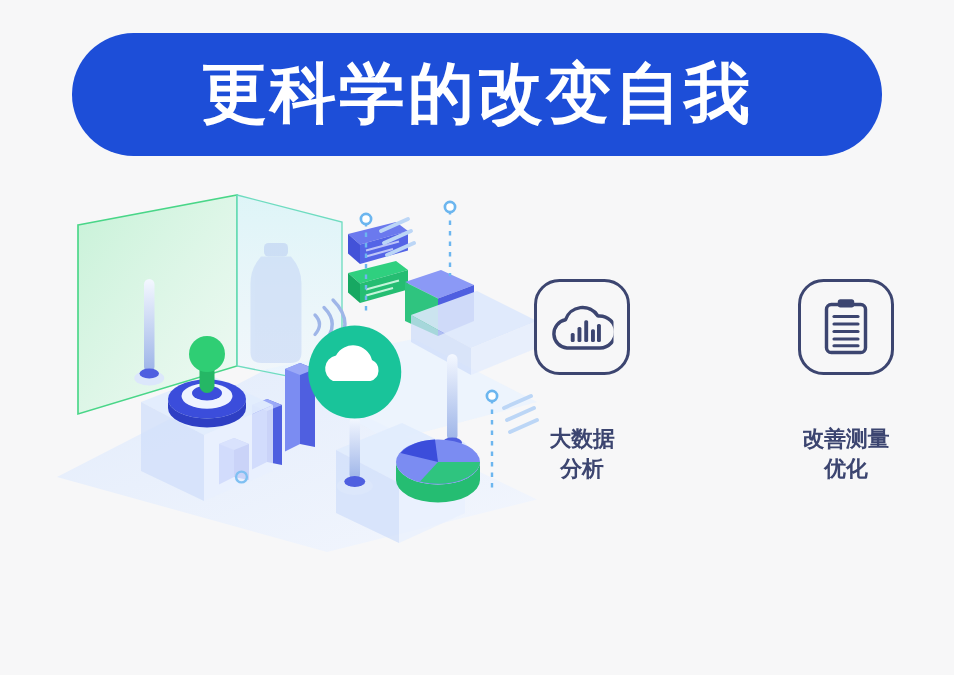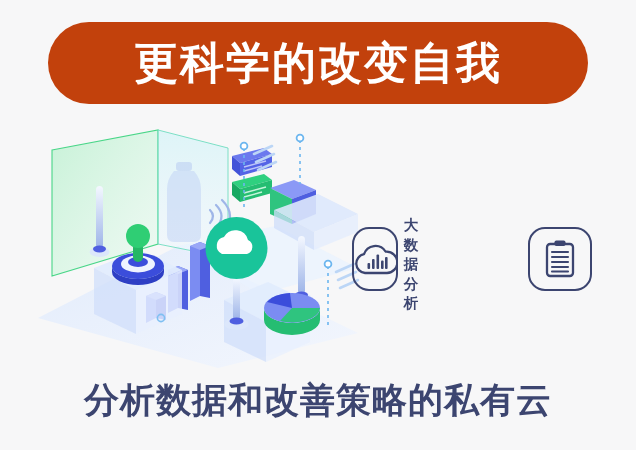--- a/index.html
+++ b/index.html
@@ -9,21 +9,21 @@
     font-family:"Liberation Sans", sans-serif;
     overflow:hidden;
     position:relative;
   }
   #stage { position:absolute; inset:0; }
 
   
   .banner {
     position:absolute; left:48px; top:22px;
     width:540px; height:82px;
-    background:#c2410c;
+    background:#1d4ed8;
     border-radius:41px;
     display:flex; align-items:center; justify-content:center;
   }
   .banner-text {
     color:#ffffff;
     font-size:44px;
     font-weight:bold;
     letter-spacing:2px;
     line-height:1;
     white-space:nowrap;
@@ -32,21 +32,21 @@
   
   .illu { position:absolute; left:28px; top:118px; width:340px; height:250px; }
   .illu svg { display:block; }
 
   
   .features {
     position:absolute; left:352px; top:186px;
     width:248px; height:145px;
     display:flex; justify-content:space-between;
   }
-  .feature { width:72px; display:flex; flex-direction:row; align-items:center; }
+  .feature { width:72px; display:flex; flex-direction:column; align-items:center;gap:21px; }
   .feature-icon {
     width:64px; height:64px;
     border:2.5px solid #3c4570;
     border-radius:17px;
     box-sizing:border-box;
     display:flex; align-items:center; justify-content:center;
   }
   .feature-label {
     margin-top:13px;
     color:#3c4570;
@@ -266,18 +266,19 @@
           <rect x="11.5" y="1.5" width="11" height="5.5" rx="1.8" fill="#3c4570"></rect>
           <g stroke="#3c4570" stroke-width="2.1" stroke-linecap="round">
             <line x1="9" y1="13" x2="25" y2="13"></line>
             <line x1="9" y1="18" x2="25" y2="18"></line>
             <line x1="9" y1="23" x2="25" y2="23"></line>
             <line x1="9" y1="28" x2="25" y2="28"></line>
             <line x1="9" y1="32.5" x2="25" y2="32.5"></line>
           </g>
         </svg>
       </div>
+      <div class="feature-label">改善测量
+优化</div>
     </div>
 
   </div>
 
-  <div class="tagline">分析数据和改善策略的私有云</div>
 </div>
 
 </body></html>

